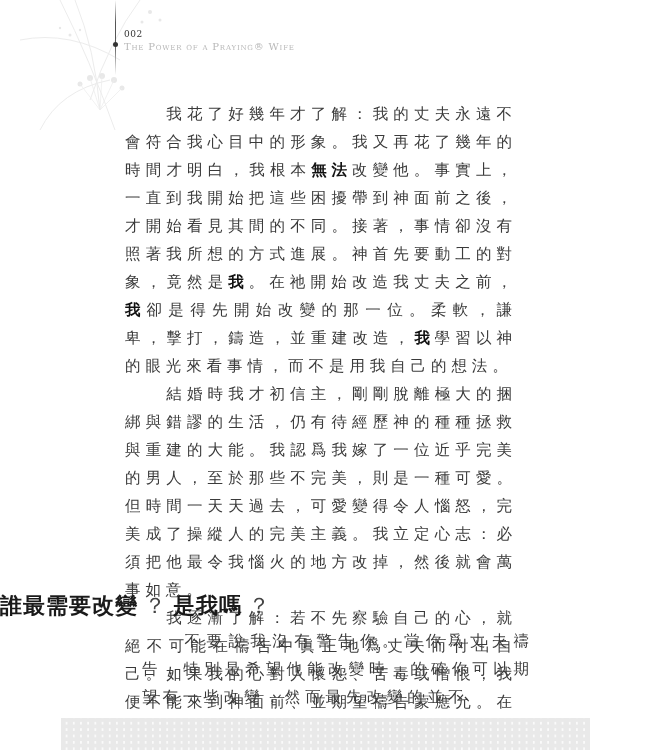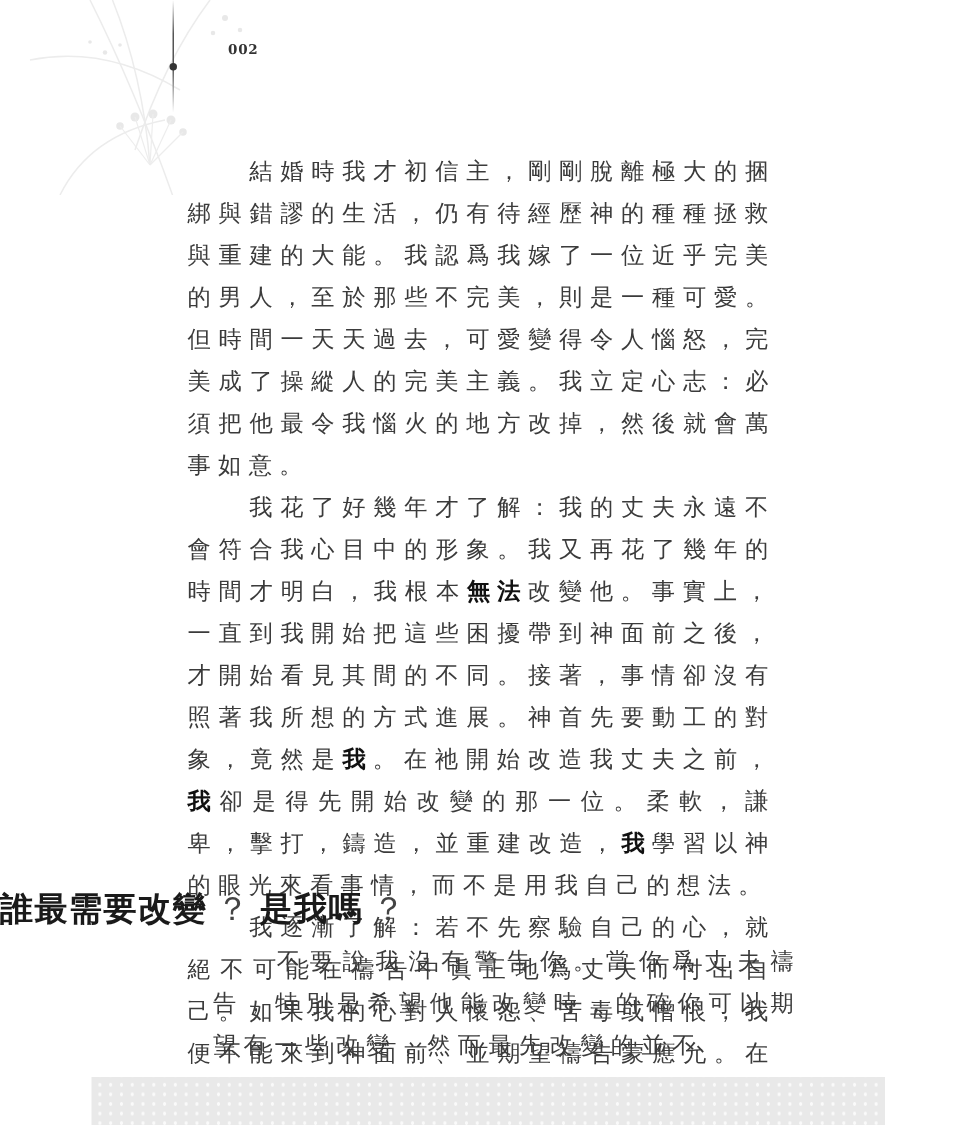--- a/index.html
+++ b/index.html
@@ -3,21 +3,21 @@
 <meta charset="utf-8">
 <style>
   html, body { margin:0; padding:0; }
   body { width:650px; height:750px; background:#ffffff; position:relative; overflow:hidden;
          font-family:"DejaVu Serif", "Liberation Serif", serif; color:#3a3a3a; }
   .deco { position:absolute; left:0; top:0; width:230px; height:130px; }
   .running-head { position:absolute; left:124px; top:29px; }
   .vline { position:absolute; left:115px; top:0; width:1px; height:75px;
            background:linear-gradient(#ffffff, #555 30%, #555 60%, #ffffff); }
   .vdot { position:absolute; left:113px; top:42px; width:5px; height:5px; border-radius:50%; background:#333; }
-  .page-num { font-size:9px; font-weight:bold; color:#333; letter-spacing:0.5px; line-height:11px;margin-left:28px; }
+  .page-num { font-size:9px; font-weight:normal; color:#333; letter-spacing:0.5px; line-height:11px; }
   .book-cn { font-size:11px; color:#222; line-height:14px; font-weight:bold; }
   .book-en { font-size:10px; color:#b8b8b8; letter-spacing:0.8px; line-height:13px; font-variant:small-caps; }
   .body-text { position:absolute; left:125px; top:100px; width:392px; }
   .para { margin:0; font-size:15.5px; line-height:28px; letter-spacing:4.9px; text-align:justify; color:#3b3b3b; }
   .para .indent { display:inline-block; width:41px; }
   .para b { color:#111; font-weight:bold; font-family:"DejaVu Sans", sans-serif; letter-spacing:4.4px; }
   .heading { position:absolute; left:0; right:0; top:591px; 
              font-family:"DejaVu Sans", "Liberation Sans", sans-serif; font-weight:bold;
              font-size:22px; color:#1a1a1a; letter-spacing:1px; }
   .heading .q { font-weight:normal; color:#444; margin:0 6px; }
@@ -57,25 +57,26 @@
       <line x1="100" y1="110" x2="80" y2="84"></line>
     <line x1="100" y1="110" x2="122" y2="88"></line>
   </g>
 </svg>
 
 <div class="vline"></div>
 <div class="vdot"></div>
 
 <div class="running-head">
   <div class="page-num">002</div>
+  <div class="book-en">The Power of a Praying® Wife</div>
 </div>
 
 <div class="body-text">
+  <p class="para"><span class="indent"></span><span>我花了好幾年才了解：我的丈夫永遠不會符合我心目中的形象。我又再花了幾年的時間才明白，我根本</span><b>無法</b><span>改變他。事實上，一直到我開始把這些困擾帶到神面前之後，才開始看見其間的不同。接著，事情卻沒有照著我所想的方式進展。神首先要動工的對象，竟然是</span><b>我</b><span>。在祂開始改造我丈夫之前，</span><b>我</b><span>卻是得先開始改變的那一位。柔軟，謙卑，擊打，鑄造，並重建改造，</span><b>我</b><span>學習以神的眼光來看事情，而不是用我自己的想法。</span></p>
   <p class="para"><span class="indent"></span><span>結婚時我才初信主，剛剛脫離極大的捆綁與錯謬的生活，仍有待經歷神的種種拯救與重建的大能。我認爲我嫁了一位近乎完美的男人，至於那些不完美，則是一種可愛。但時間一天天過去，可愛變得令人惱怒，完美成了操縱人的完美主義。我立定心志：必須把他最令我惱火的地方改掉，然後就會萬事如意。</span></p>
-  <p class="para"><span class="indent"></span><span>我花了好幾年才了解：我的丈夫永遠不會符合我心目中的形象。我又再花了幾年的時間才明白，我根本</span><b>無法</b><span>改變他。事實上，一直到我開始把這些困擾帶到神面前之後，才開始看見其間的不同。接著，事情卻沒有照著我所想的方式進展。神首先要動工的對象，竟然是</span><b>我</b><span>。在祂開始改造我丈夫之前，</span><b>我</b><span>卻是得先開始改變的那一位。柔軟，謙卑，擊打，鑄造，並重建改造，</span><b>我</b><span>學習以神的眼光來看事情，而不是用我自己的想法。</span></p>
   <p class="para"><span class="indent"></span><span>我逐漸了解：若不先察驗自己的心，就絕不可能在禱告中眞正地爲丈夫而付出自己。如果我的心對人懷怨、苦毒或憎恨，我便不能來到神面前、並期望禱告蒙應允。在靈魂的最深之處，若我不明白我必須先用神最喜愛的五字禱告詞禱告：「主啊，改變我」，我就無法以我最喜愛的這些詞禱告。</span></p>
 </div>
 
 <div class="heading">
   <span>誰最需要改變</span><span class="q">？</span><span>是我嗎</span><span class="q">？</span>
 </div>
 
 <div class="body-text-2">
   <p class="para"><span class="indent"></span><span>不要說我沒有警告你。當你爲丈夫禱告，特別是希望他能改變時，的確你可以期望有一些改變，然而最先改變的並不</span></p>
 </div>

